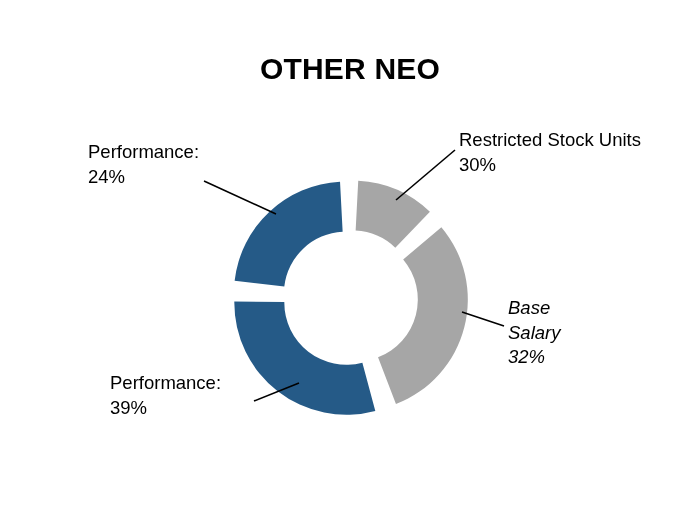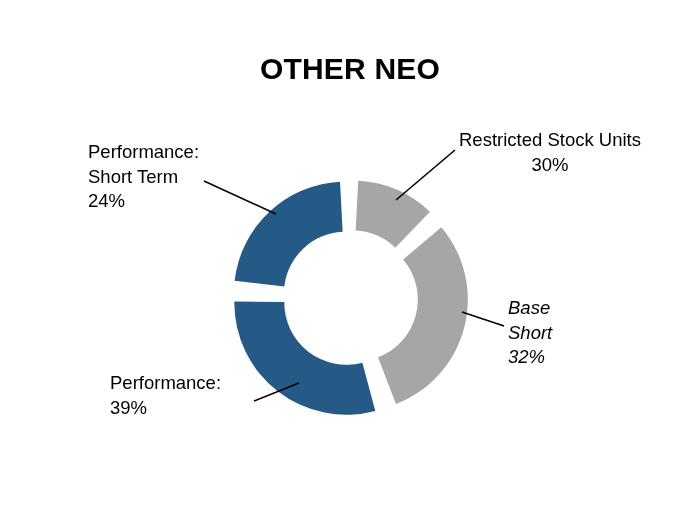--- a/index.html
+++ b/index.html
@@ -42,21 +42,21 @@
   }
   .callout {
     position: absolute;
     font-size: 18.5px;
     line-height: 1.33;
     color: #000000;
     white-space: nowrap;
   }
   .callout .ln { display: block; }
   #label-pst { left: 88px;  top: 140px; text-align: left; }
-  #label-rsu { left: 459px; top: 128px; text-align: center; }
+  #label-rsu { left: 459px; top: 128px; text-align: left; }
   #label-base { left: 508px; top: 296px; text-align: left; font-style: italic; }
   #label-plt { left: 110px; top: 371px; text-align: left; }
 </style>
 </head>
 <body>
 
 <div id="chart-root">
 
   <div class="chart-title">OTHER NEO</div>
 
@@ -76,32 +76,31 @@
     <g stroke="#000000" stroke-width="1.6" fill="none">
       <line x1="204" y1="181" x2="276" y2="214"></line>
       <line x1="455" y1="150" x2="396" y2="200"></line>
       <line x1="504" y1="326" x2="462" y2="312"></line>
       <line x1="254" y1="401" x2="299" y2="383"></line>
     </g>
   </svg>
 
   <div class="callout" id="label-pst">
     <span class="ln">Performance:</span>
-    <span class="ln">Short Term</span>
     <span class="ln">24%</span>
   </div>
 
   <div class="callout" id="label-rsu">
     <span class="ln">Restricted Stock Units</span>
     <span class="ln">30%</span>
   </div>
 
   <div class="callout" id="label-base">
     <span class="ln">Base</span>
-    <span class="ln">Short</span>
+    <span class="ln">Salary</span>
     <span class="ln">32%</span>
   </div>
 
   <div class="callout" id="label-plt">
     <span class="ln">Performance:</span>
     <span class="ln">39%</span>
   </div>
 
 </div>
 

